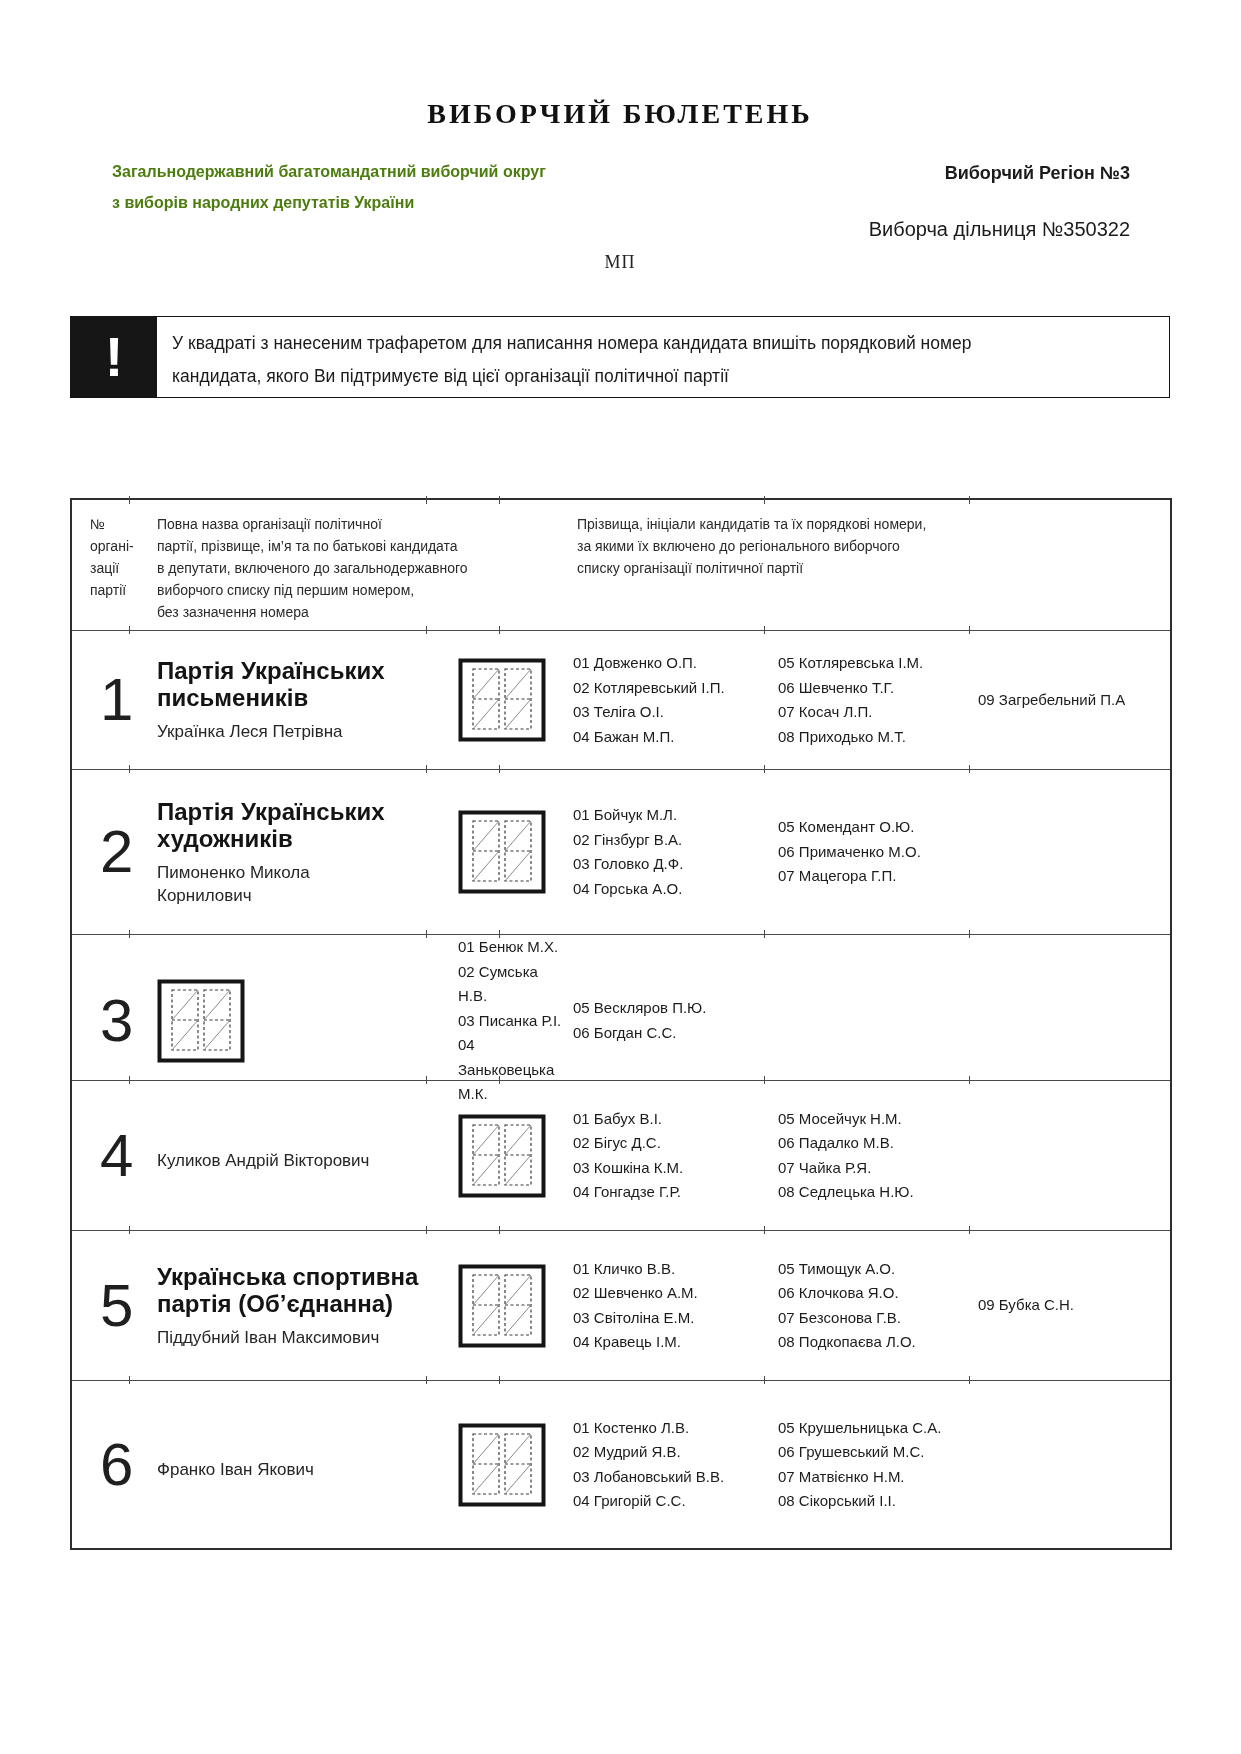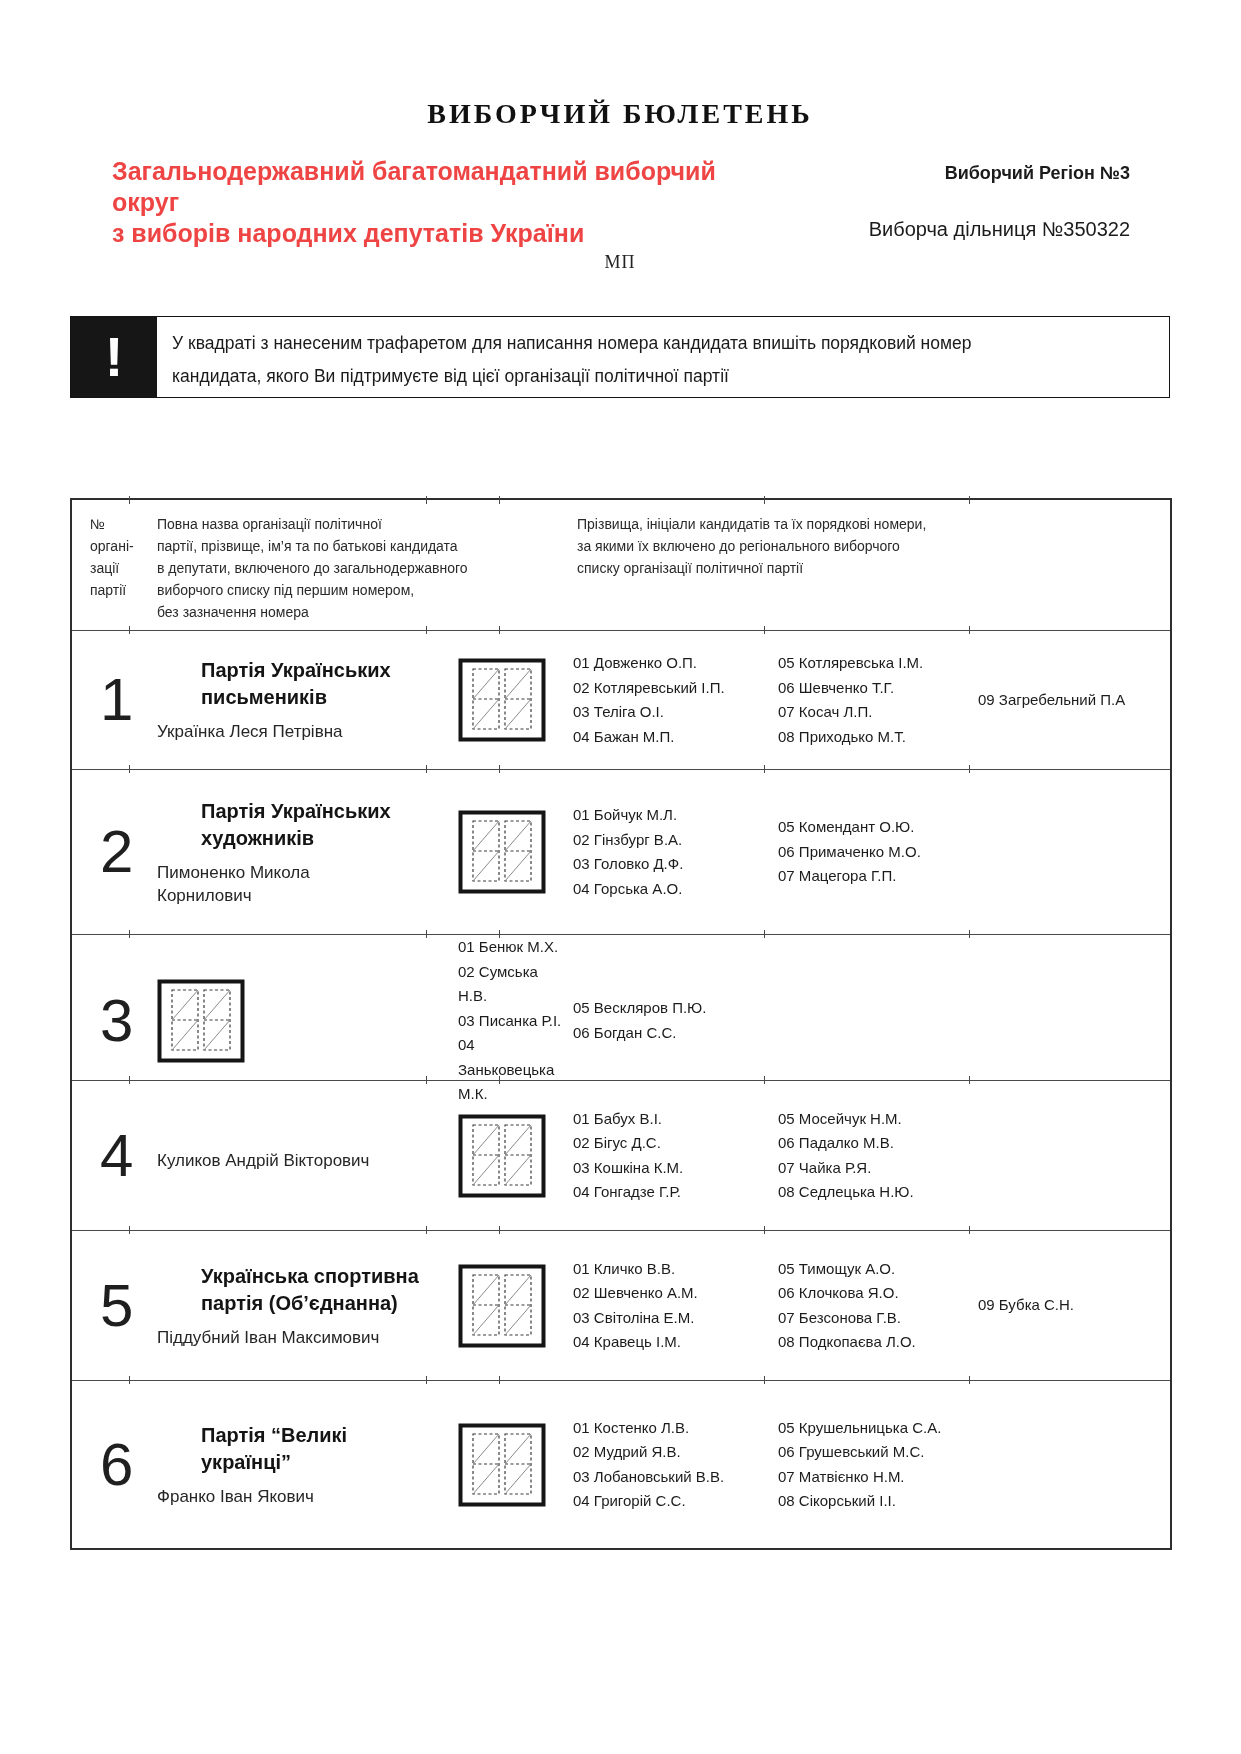--- a/index.html
+++ b/index.html
@@ -10,21 +10,21 @@
   .prewrap{white-space:pre-line;}
 
   
   .title{
     position:absolute;left:70px;top:98px;width:1100px;text-align:center;
     font-family:"Liberation Serif","DejaVu Serif",serif;
     font-size:28px;font-weight:700;letter-spacing:3px;color:#111;
   }
   .subtitle{
     position:absolute;left:112px;top:156px;width:640px;
-    font-size:25px;font-weight:700;line-height:31px;color:#ef4444;
+    font-size:16px;font-weight:700;line-height:31px;color:#4d7c0f;
   }
   .region{
     position:absolute;right:111px;top:163px;text-align:left;
     font-size:18px;font-weight:700;color:#1b1b1b;
   }
   .station{
     position:absolute;right:111px;top:218px;text-align:right;
     font-size:20px;font-weight:400;color:#1b1b1b;
   }
   .seal{
@@ -60,21 +60,21 @@
   .thead .c1{padding-left:18px;}
   .thead .c3{padding-right:20px;}
   .row{
     display:grid;grid-template-columns:85px 301px 115px 205px 200px 1fr;
     align-items:center;border-top:1px solid #4a4a4a;
   }
   .row .num{
     padding-left:28px;font-size:60px;font-weight:400;color:#1f1f1f;line-height:1;
   }
   .row .party{padding-right:14px;}
-  .party-name{font-size:20px;font-weight:700;line-height:27px;color:#141414;margin-left:44px;}
+  .party-name{font-size:24px;font-weight:700;line-height:27px;color:#141414;}
   .party-leader{font-size:17px;font-weight:400;line-height:23px;color:#262626;margin-top:9px;}
   .cands{font-size:15px;line-height:24.5px;color:#1c1c1c;padding-right:6px;}
   .stencil-wrap{width:88px;height:84px;}
   .tick{position:absolute;width:1px;height:8px;background:#4a4a4a;}
 
   
   .r0{height:139px;} .r1{height:165px;} .r2{height:146px;}
   .r3{height:150px;} .r4{height:150px;} .r5{height:168px;}
 </style>
 </head>
@@ -274,22 +274,20 @@
       <div class="cands prewrap">05 Тимощук А.О.
 06 Клочкова Я.О.
 07 Безсонова Г.В.
 08 Подкопаєва Л.О.</div>
       <div class="cands prewrap">09 Бубка С.Н.</div>
     </div>
 
     <div class="row r5">
       <div class="num">6</div>
       <div class="party">
-        <div class="party-name prewrap">Партія “Великі
-українці”</div>
         <div class="party-leader prewrap">Франко Іван Якович</div>
       </div>
       <div class="stencil-wrap">
         <svg width="88" height="84">
           <rect x="2.5" y="2.5" width="83" height="79" fill="none" stroke="#151515" stroke-width="4"></rect>
           <g stroke="#3a3a3a" stroke-width="1.2" stroke-dasharray="3,2.5" fill="none">
             <rect x="15" y="11" width="26" height="60"></rect>
               <line x1="15" y1="41" x2="41" y2="41"></line>
             <rect x="47" y="11" width="26" height="60"></rect>
               <line x1="47" y1="41" x2="73" y2="41"></line>

